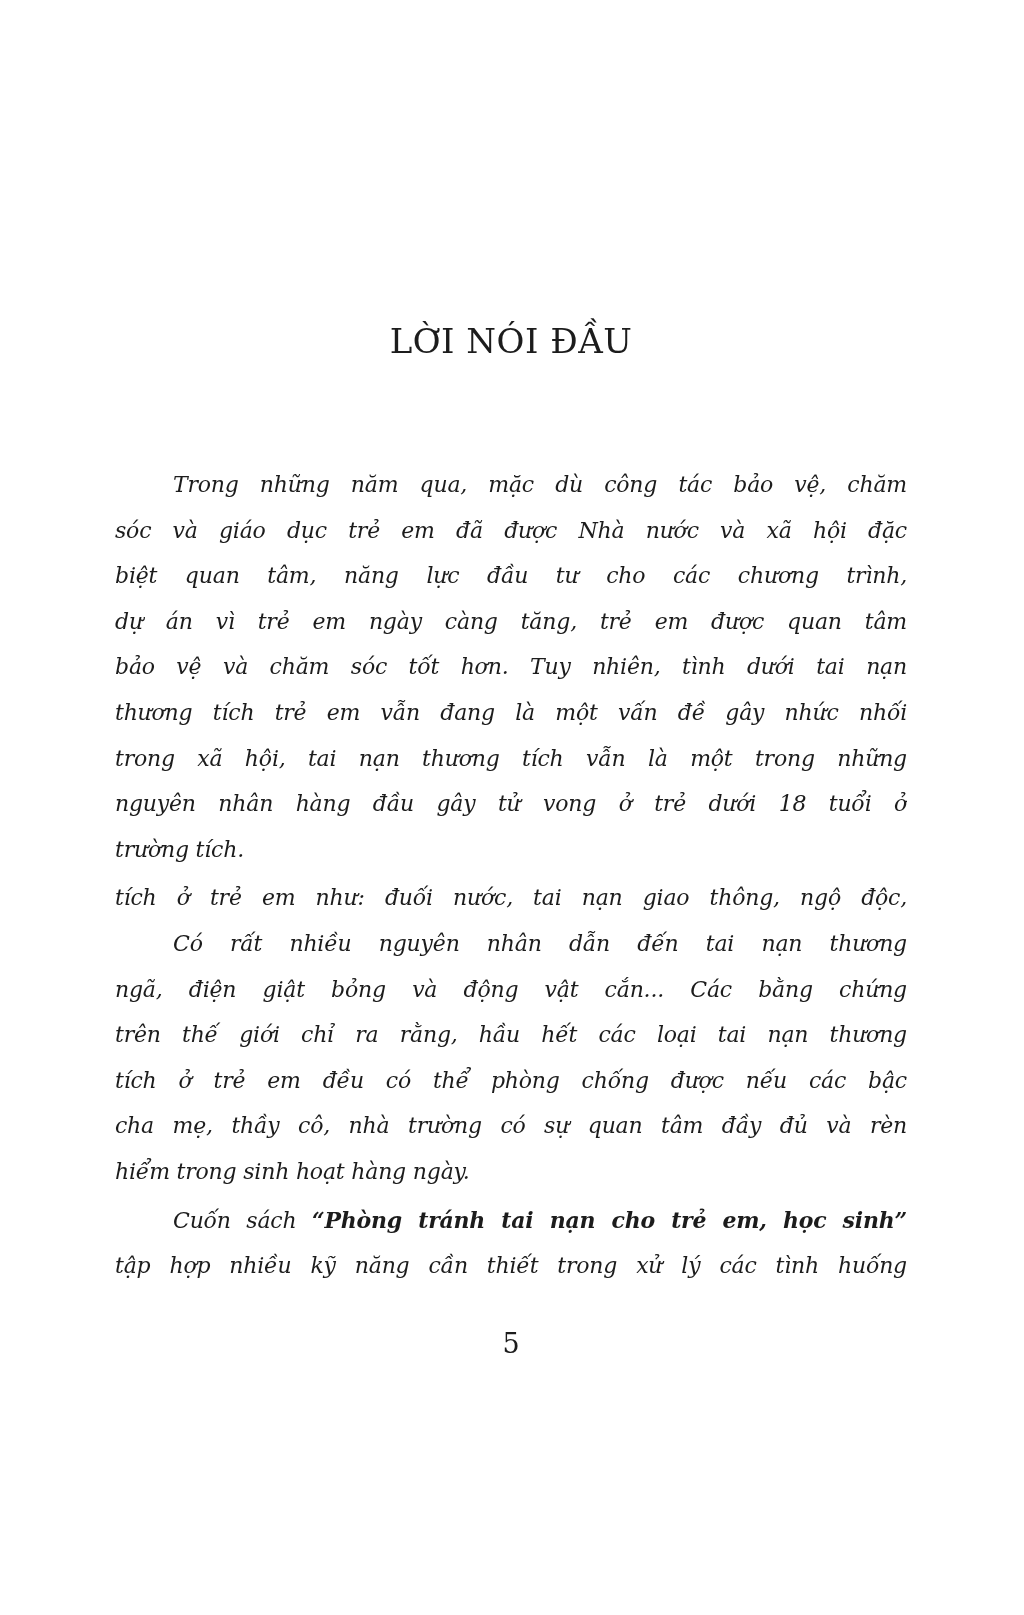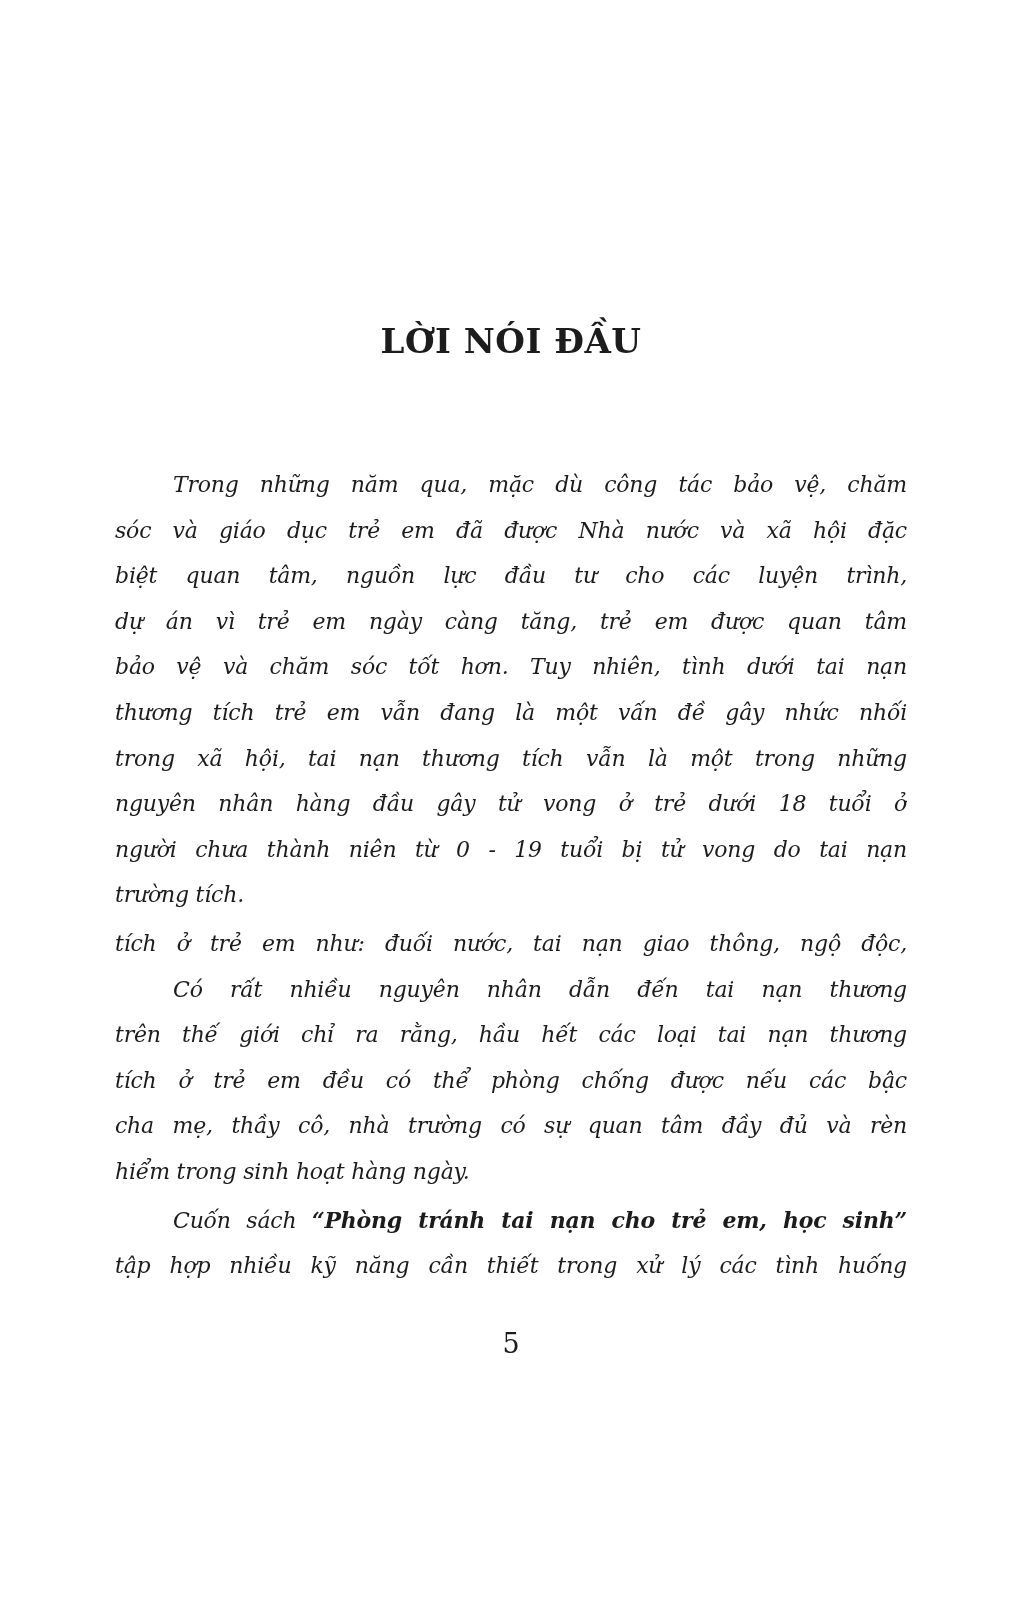--- a/index.html
+++ b/index.html
@@ -18,21 +18,21 @@
   }
   .content {
     position: absolute;
     left: 115px;
     top: 0;
     width: 792px;
   }
   .title {
     margin: 320px 0 0 0;
     font-size: 34px;
-    font-weight: 700;
+    font-weight: 400;
     line-height: 42px;
     text-align: center;
     letter-spacing: 0.5px;
     white-space: nowrap;
   }
   .body-text {
     margin-top: 100px;
     font-style: italic;
     font-size: 22px;
     line-height: 45.6px;
@@ -65,32 +65,32 @@
 </head>
 <body>
 
 <div class="page">
   <div class="content">
     <h1 class="title">LỜI NÓI ĐẦU</h1>
     <div class="body-text">
         <div class="paragraph">
           <div class="line indent"><span>Trong những năm qua, mặc dù công tác bảo vệ, chăm</span></div>
           <div class="line"><span>sóc và giáo dục trẻ em đã được Nhà nước và xã hội đặc</span></div>
-          <div class="line"><span>biệt quan tâm, nguồn lực đầu tư cho các luyện trình,</span></div>
+          <div class="line"><span>biệt quan tâm, năng lực đầu tư cho các chương trình,</span></div>
           <div class="line"><span>dự án vì trẻ em ngày càng tăng, trẻ em được quan tâm</span></div>
           <div class="line"><span>bảo vệ và chăm sóc tốt hơn. Tuy nhiên, tình dưới tai nạn</span></div>
           <div class="line"><span>thương tích trẻ em vẫn đang là một vấn đề gây nhức nhối</span></div>
           <div class="line"><span>trong xã hội, tai nạn thương tích vẫn là một trong những</span></div>
           <div class="line"><span>nguyên nhân hàng đầu gây tử vong ở trẻ dưới 18 tuổi ở</span></div>
-          <div class="line"><span>người chưa thành niên từ 0 - 19 tuổi bị tử vong do tai nạn</span></div>
           <div class="line end"><span>trường tích.</span></div>
         </div>
         <div class="paragraph">
           <div class="line"><span>tích ở trẻ em như: đuối nước, tai nạn giao thông, ngộ độc,</span></div>
           <div class="line indent"><span>Có rất nhiều nguyên nhân dẫn đến tai nạn thương</span></div>
+          <div class="line"><span>ngã, điện giật bỏng và động vật cắn... Các bằng chứng</span></div>
           <div class="line"><span>trên thế giới chỉ ra rằng, hầu hết các loại tai nạn thương</span></div>
           <div class="line"><span>tích ở trẻ em đều có thể phòng chống được nếu các bậc</span></div>
           <div class="line"><span>cha mẹ, thầy cô, nhà trường có sự quan tâm đầy đủ và rèn</span></div>
           <div class="line end"><span>hiểm trong sinh hoạt hàng ngày.</span></div>
         </div>
         <div class="paragraph">
           <div class="line indent"><span>Cuốn sách </span><span class="bold">“Phòng tránh tai nạn cho trẻ em, học sinh”</span></div>
           <div class="line"><span>tập hợp nhiều kỹ năng cần thiết trong xử lý các tình huống</span></div>
         </div>
       </div>

